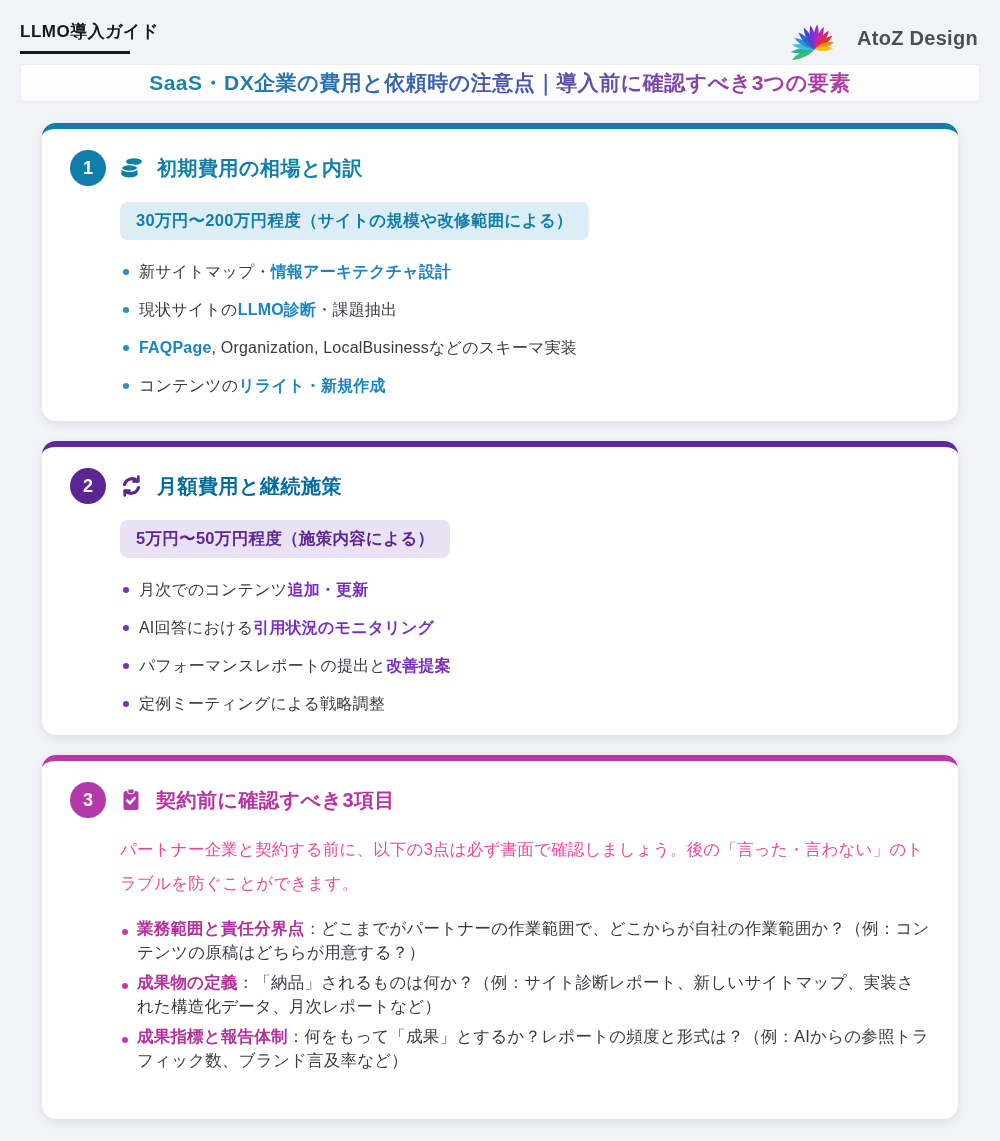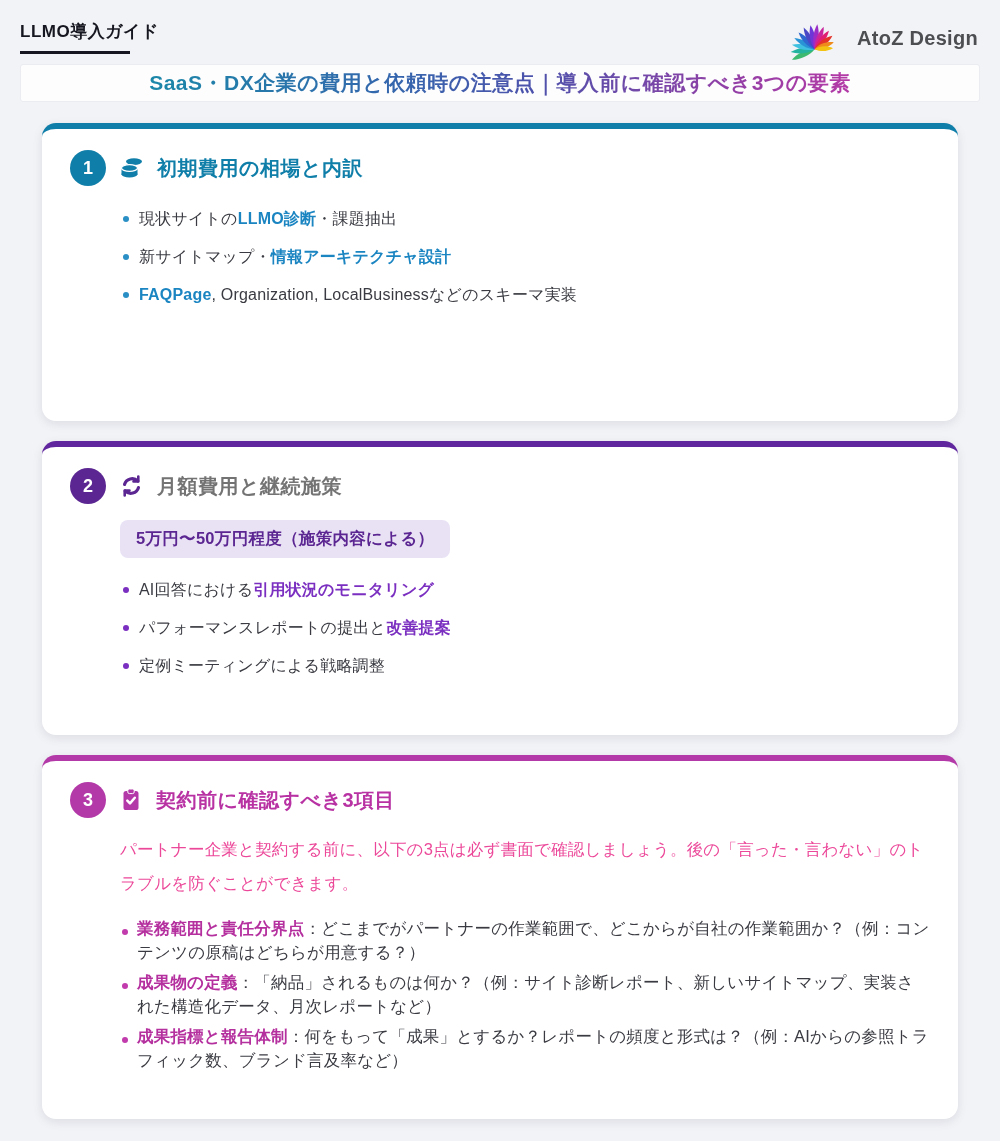--- a/index.html
+++ b/index.html
@@ -49,21 +49,21 @@
   .num{
     width:36px;height:36px;border-radius:50%;color:#fff;
     font-size:18px;font-weight:bold;display:flex;align-items:center;justify-content:center;flex:0 0 36px;
   }
   .s1 .num{background:#0f7ea8;}
   .s2 .num{background:#5b2691;}
   .s3 .num{background:#b339a8;}
   .sec-icon{display:flex;align-items:center;}
   .card-head h2{margin:0;font-size:20px;font-weight:bold;letter-spacing:.5px;}
   .s1 h2{color:#0f7ea8;}
-  .s2 h2{color:#737373;}
+  .s2 h2{color:#0369a1;}
   .s3 h2{color:#b832a3;}
   .badge{
     display:inline-block;margin:15px 0 0 50px;padding:8px 16px;border-radius:8px;
     font-size:16.5px;font-weight:bold;letter-spacing:.3px;
   }
   .s1 .badge{background:#ddedf5;color:#0f7ea8;}
   .s2 .badge{background:#e9e2f5;color:#5b2691;}
   ul.bullets{list-style:none;margin:13px 0 0 50px;padding:0;}
   ul.bullets li{
     position:relative;padding-left:19px;font-size:16px;color:#3a3b42;
@@ -155,53 +155,62 @@
       <svg width="25" height="24" viewBox="0 0 24 24" fill="#0f7ea8">
         <ellipse cx="14.5" cy="5.6" rx="8" ry="3.4"></ellipse>
         <ellipse cx="10" cy="12" rx="8" ry="3.4"></ellipse>
         <ellipse cx="10" cy="18.2" rx="8" ry="3.4"></ellipse>
         <rect x="2" y="12" width="16" height="6.2"></rect>
         <ellipse cx="10" cy="12" rx="8" ry="3.4" fill="#0f7ea8" stroke="#fff" stroke-width="1.3"></ellipse>
       </svg>
     </span>
     <h2>初期費用の相場と内訳</h2>
   </div>
+  <div class="badge">30万円〜200万円程度（サイトの規模や改修範囲による）</div>
   <ul class="bullets">
+    <li>
+        <span>新サイトマップ・</span>
+        <span class="hl">情報アーキテクチャ設計</span>
+      </li>
     <li>
         <span>現状サイトの</span>
         <span class="hl">LLMO診断</span>
         <span>・課題抽出</span>
       </li>
     <li>
-        <span>新サイトマップ・</span>
-        <span class="hl">情報アーキテクチャ設計</span>
-      </li>
-    <li>
         <span class="hl">FAQPage</span>
         <span>, Organization, LocalBusinessなどのスキーマ実装</span>
+      </li>
+    <li>
+        <span>コンテンツの</span>
+        <span class="hl">リライト・新規作成</span>
       </li>
   </ul>
 </section>
 
 <section class="card s2">
   <div class="card-head">
     <span class="num">2</span>
     <span class="sec-icon">
       <svg width="25" height="24" viewBox="0 0 24 24" fill="none" stroke="#5b2691" stroke-width="3.1" stroke-linecap="round">
         <path d="M5 10.5 A 8 8 0 0 1 18.4 7"></path>
         <path d="M19 13.5 A 8 8 0 0 1 5.6 17"></path>
         <path d="M18.8 2.6 L18.8 7.4 L14 7.4" fill="none" stroke-width="2.6" stroke-linejoin="round"></path>
         <path d="M5.2 21.4 L5.2 16.6 L10 16.6" fill="none" stroke-width="2.6" stroke-linejoin="round"></path>
       </svg>
     </span>
     <h2>月額費用と継続施策</h2>
   </div>
   <div class="badge">5万円〜50万円程度（施策内容による）</div>
   <ul class="bullets">
     <li>
+        <span>月次でのコンテンツ</span>
+        <span class="hl">追加・更新</span>
+      </li>
+    <li>
         <span>AI回答における</span>
         <span class="hl">引用状況のモニタリング</span>
       </li>
     <li>
         <span>パフォーマンスレポートの提出と</span>
         <span class="hl">改善提案</span>
       </li>
     <li>
         <span>定例ミーティングによる戦略調整</span>
       </li>

